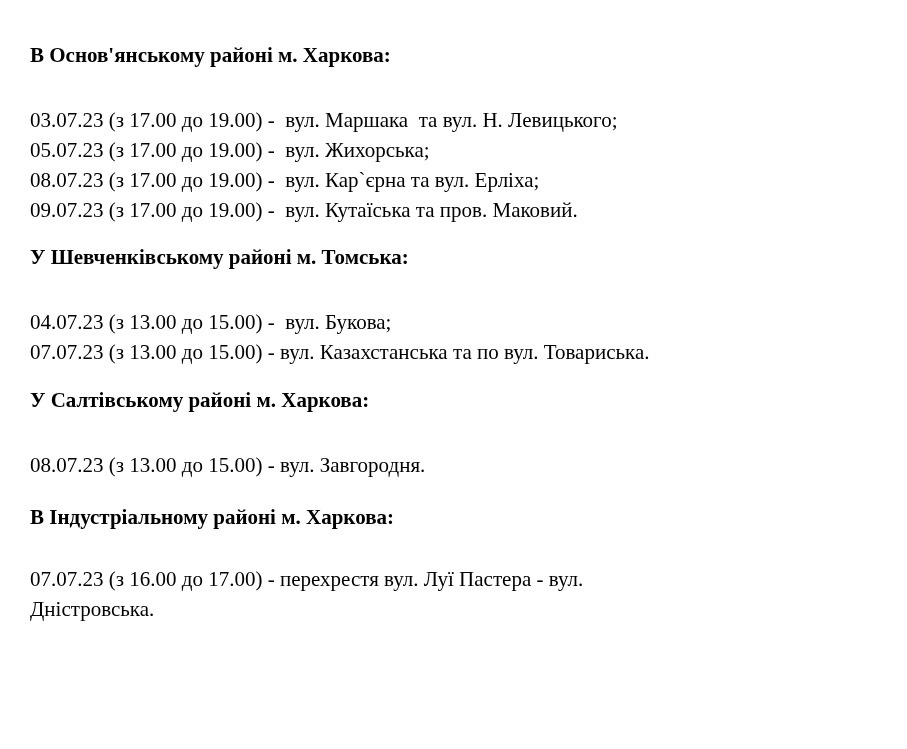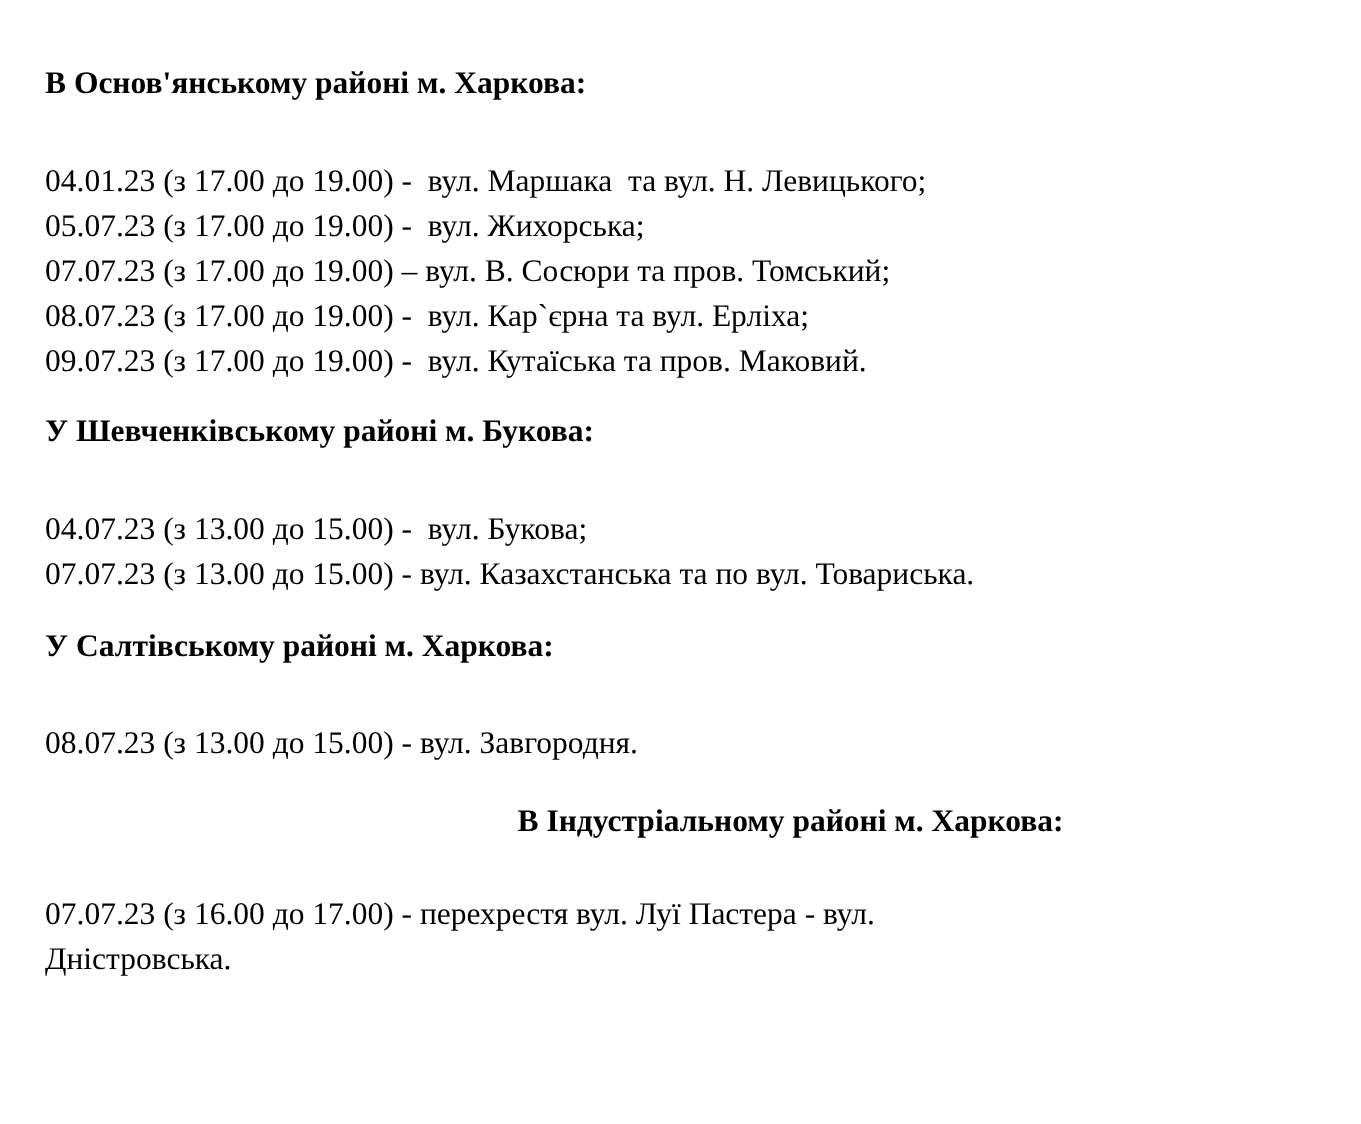--- a/index.html
+++ b/index.html
@@ -31,40 +31,39 @@
     white-space: pre-wrap;
   }
   .schedule-line {
     margin: 0;
     line-height: 30px;
     white-space: pre-wrap;
   }
   .section-2 { margin-top: 22px; }
   .section-3 { margin-top: 23px; }
   .section-4 { margin-top: 27px; }
-  .section-4 .district-heading { margin-bottom: 36px; text-align: right; }
+  .section-4 .district-heading { margin-bottom: 36px; }
 </style>
 </head>
 <body>
 
 <div class="page">
 
   <section class="district-section section-1">
     <h2 class="district-heading">В Основ'янському районі м. Харкова:</h2>
     <div class="schedule-lines">
-      <p class="schedule-line">04.01.23 (з 17.00 до 19.00) -  вул. Маршака  та вул. Н. Левицького;</p>
+      <p class="schedule-line">03.07.23 (з 17.00 до 19.00) -  вул. Маршака  та вул. Н. Левицького;</p>
       <p class="schedule-line">05.07.23 (з 17.00 до 19.00) -  вул. Жихорська;</p>
-      <p class="schedule-line">07.07.23 (з 17.00 до 19.00) – вул. В. Сосюри та пров. Томський;</p>
       <p class="schedule-line">08.07.23 (з 17.00 до 19.00) -  вул. Кар`єрна та вул. Ерліха;</p>
       <p class="schedule-line">09.07.23 (з 17.00 до 19.00) -  вул. Кутаїська та пров. Маковий.</p>
     </div>
   </section>
 
   <section class="district-section section-2">
-    <h2 class="district-heading">У Шевченківському районі м. Букова:</h2>
+    <h2 class="district-heading">У Шевченківському районі м. Томська:</h2>
     <div class="schedule-lines">
       <p class="schedule-line">04.07.23 (з 13.00 до 15.00) -  вул. Букова;</p>
       <p class="schedule-line">07.07.23 (з 13.00 до 15.00) - вул. Казахстанська та по вул. Товариська.</p>
     </div>
   </section>
 
   <section class="district-section section-3">
     <h2 class="district-heading">У Салтівському районі м. Харкова:</h2>
     <div class="schedule-lines">
       <p class="schedule-line">08.07.23 (з 13.00 до 15.00) - вул. Завгородня.</p>

